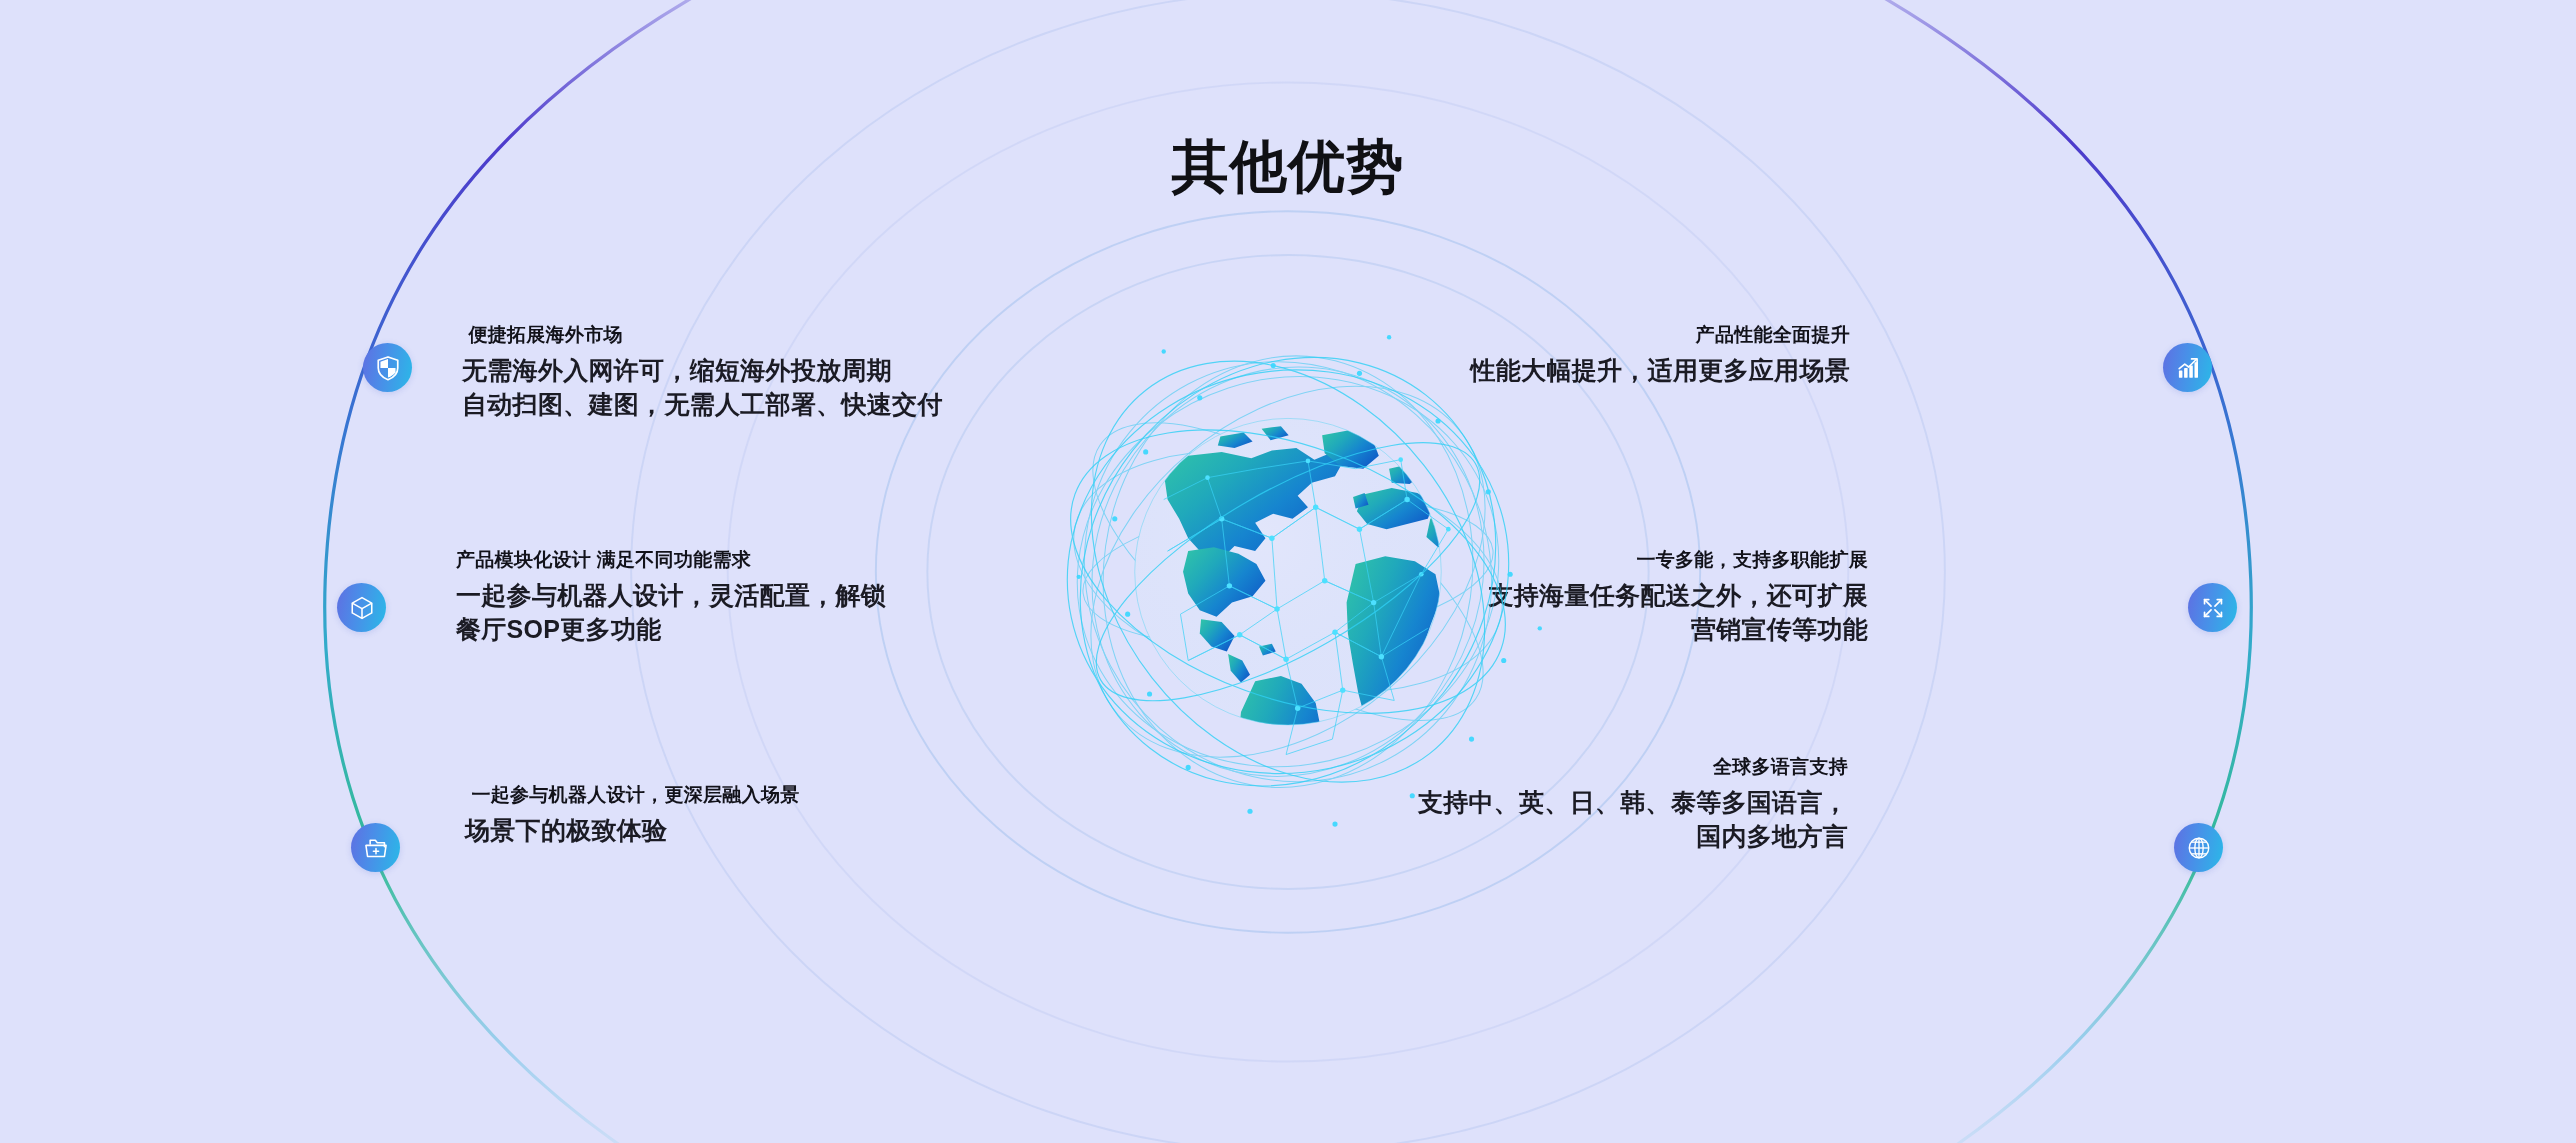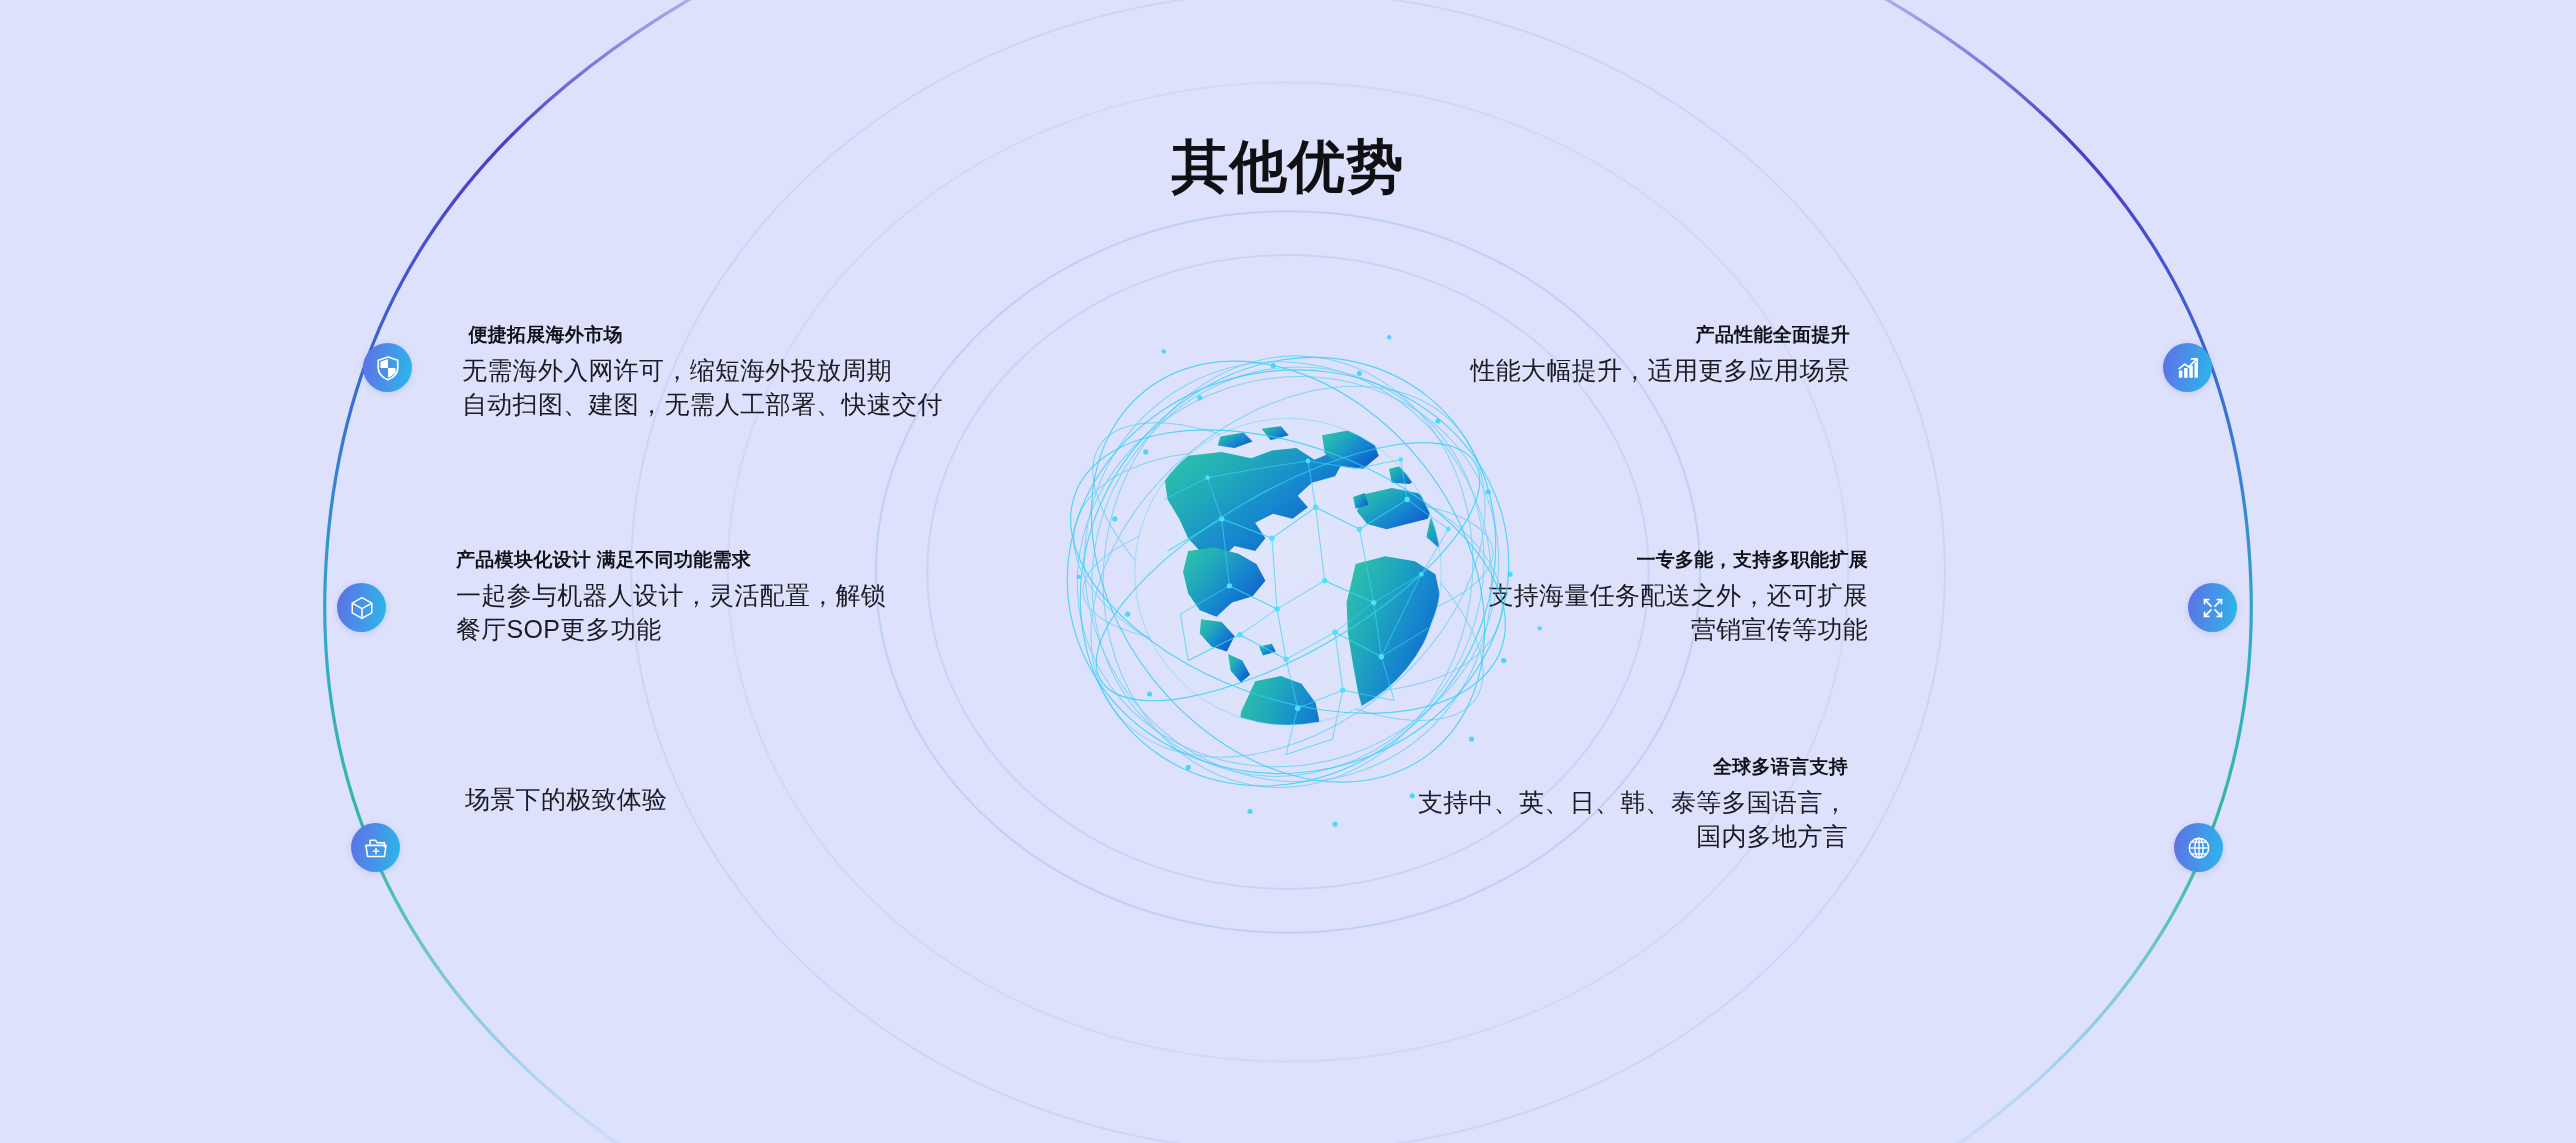--- a/index.html
+++ b/index.html
@@ -30,21 +30,21 @@
     position:absolute;
     display:block;
   }
   .feature .f-title{
     font-size:19px;font-weight:700;color:#12121a;
     line-height:1.34;letter-spacing:0.3px;
     white-space:nowrap;
     margin-bottom:5.2px;
   }
   .feature .f-line{
-    font-size:25px;font-weight:400;color:#1b1b24;
+    font-size:25px;font-weight:700;color:#1b1b24;
     line-height:1.38;letter-spacing:0.3px;
     white-space:nowrap;
   }
   .feature.left{text-align:left;}
   .feature.right{text-align:right;}
 
   
   #feat-l1{left:462px;top:322px;}
   #feat-l2{left:456px;top:547px;}
   #feat-l3{left:465px;top:782px;}
@@ -353,20 +353,21 @@
     <div class="f-line">自动扫图、建图，无需人工部署、快速交付</div>
   </div>
 
   <div class="feature left" id="feat-l2">
     <div class="f-title">产品模块化设计  满足不同功能需求</div>
     <div class="f-line">一起参与机器人设计，灵活配置，解锁</div>
     <div class="f-line">餐厅SOP更多功能</div>
   </div>
 
   <div class="feature left" id="feat-l3">
+    <div class="f-title">一起参与机器人设计，更深层融入场景</div>
     <div class="f-line">场景下的极致体验</div>
   </div>
 
   <div class="feature right" id="feat-r1">
     <div class="f-title">产品性能全面提升</div>
     <div class="f-line">性能大幅提升，适用更多应用场景</div>
   </div>
 
   <div class="feature right" id="feat-r2">
     <div class="f-title">一专多能，支持多职能扩展</div>

